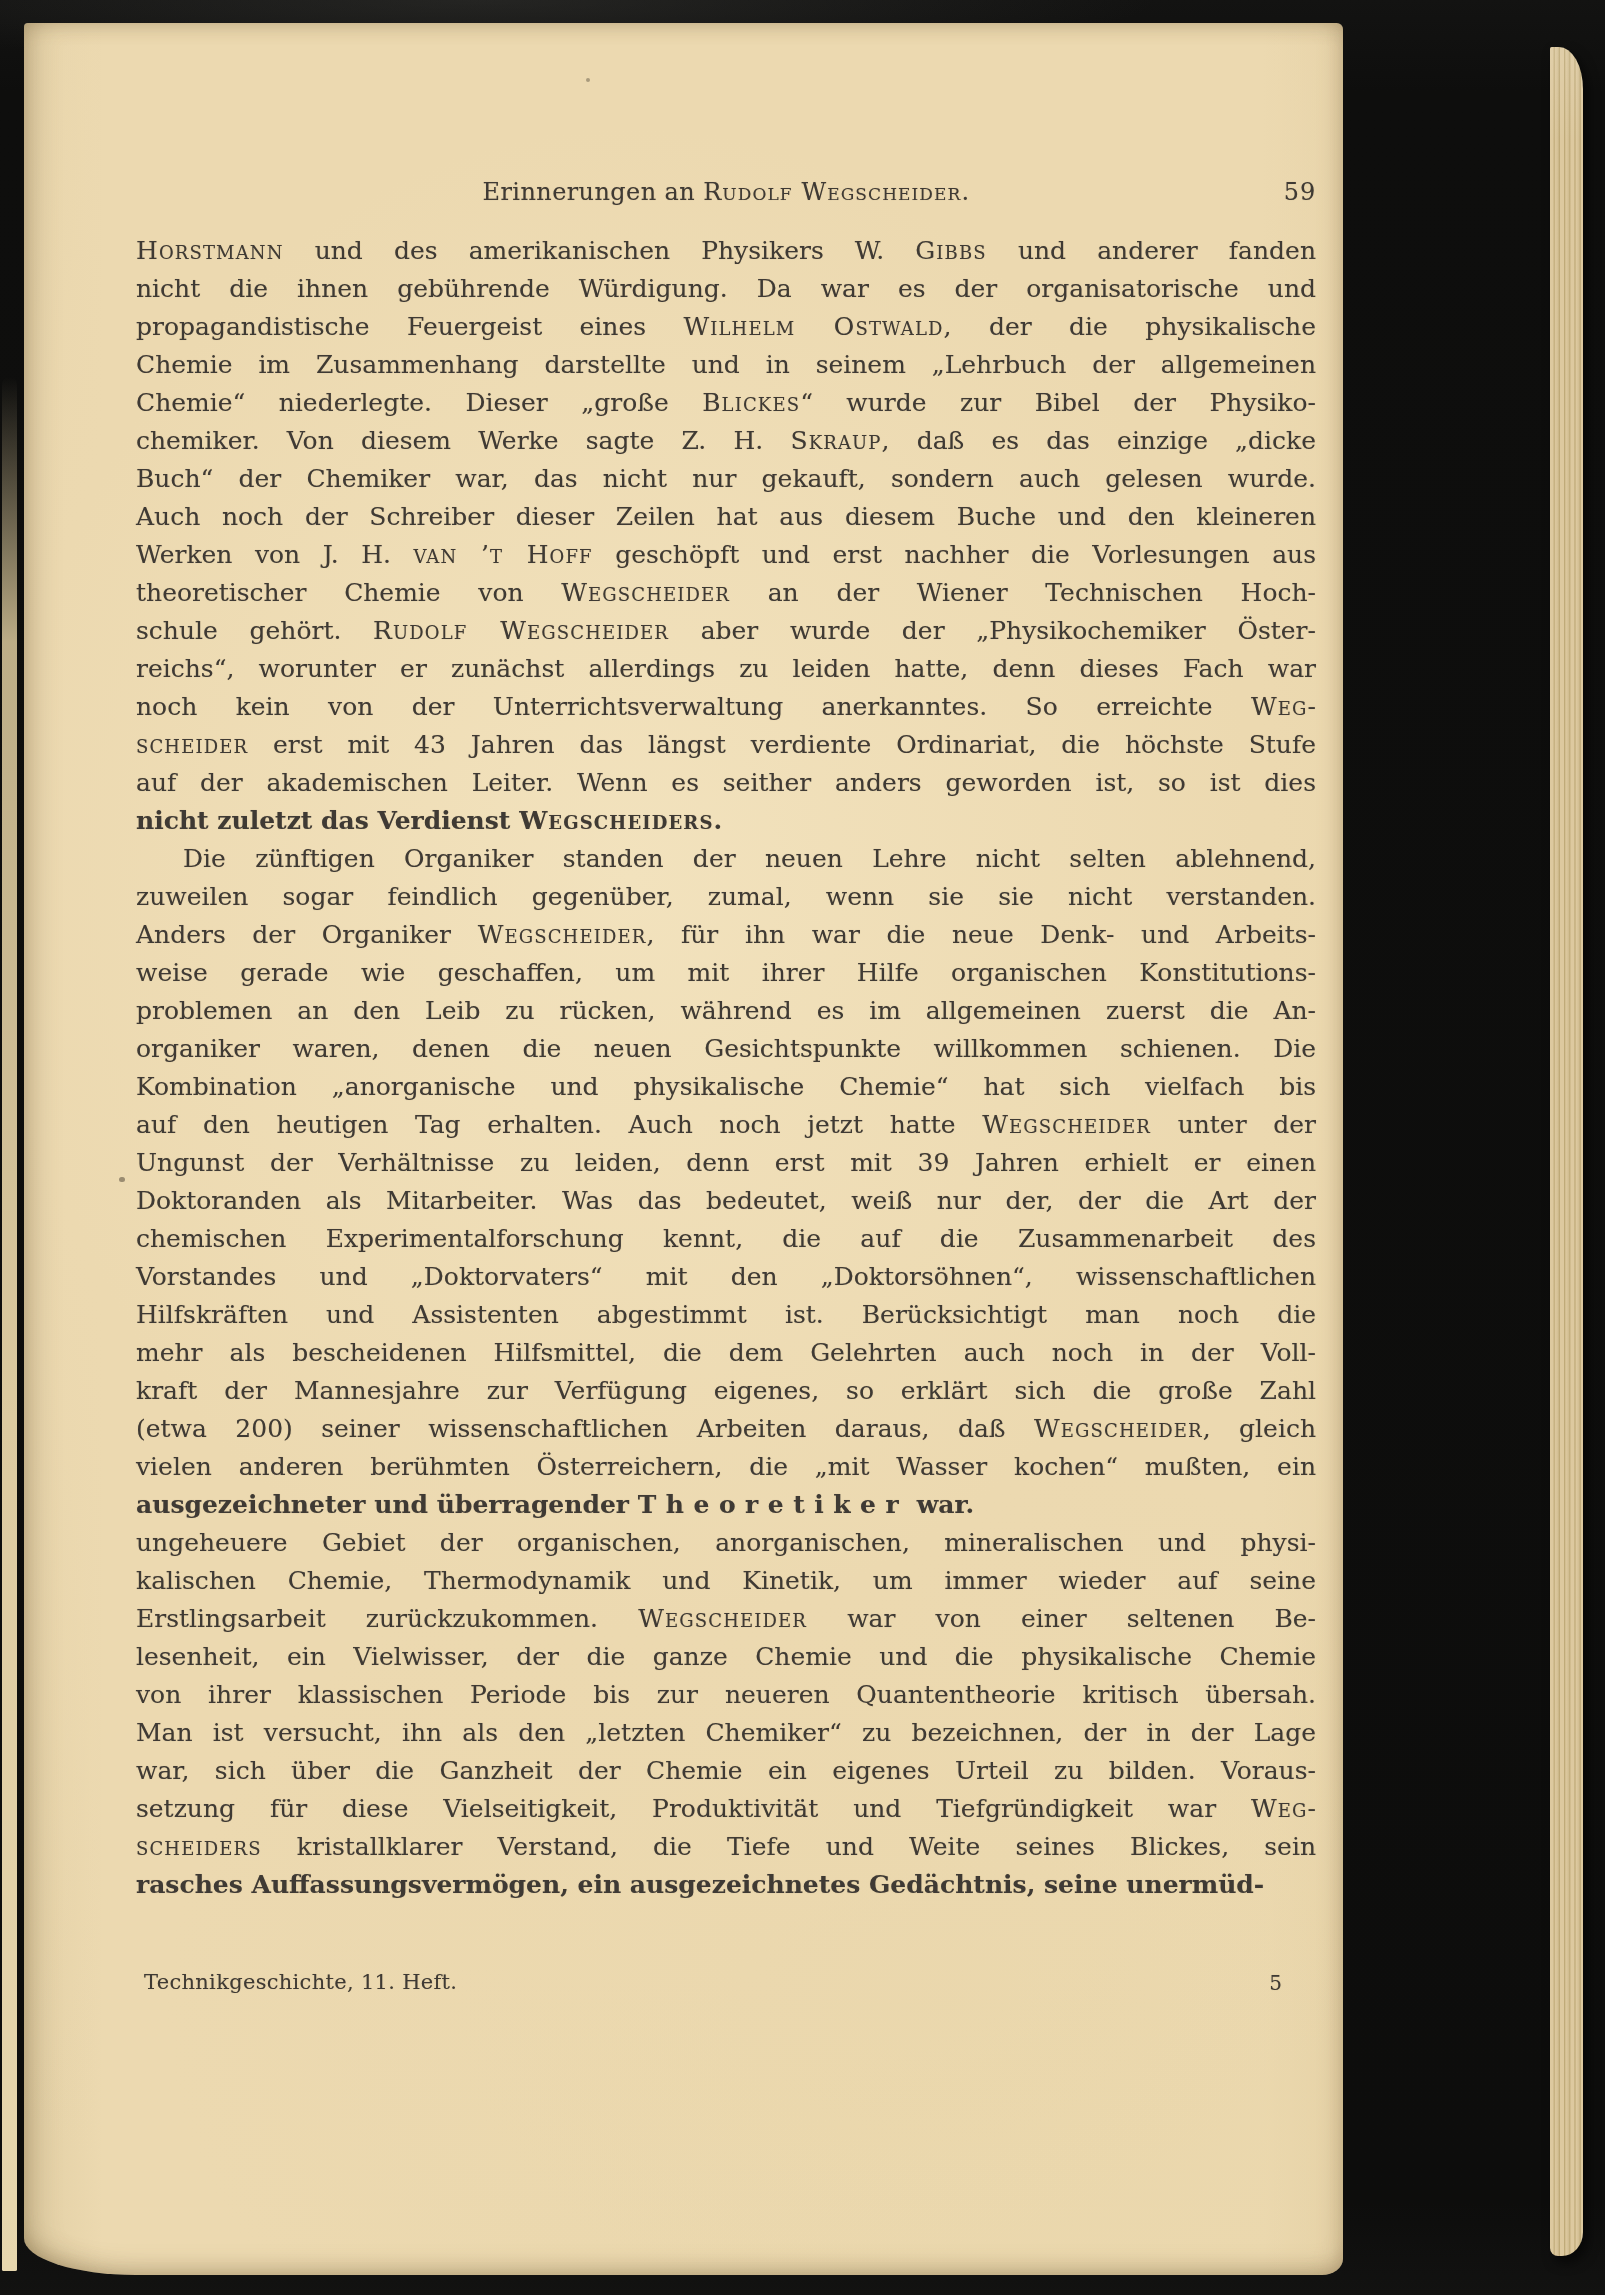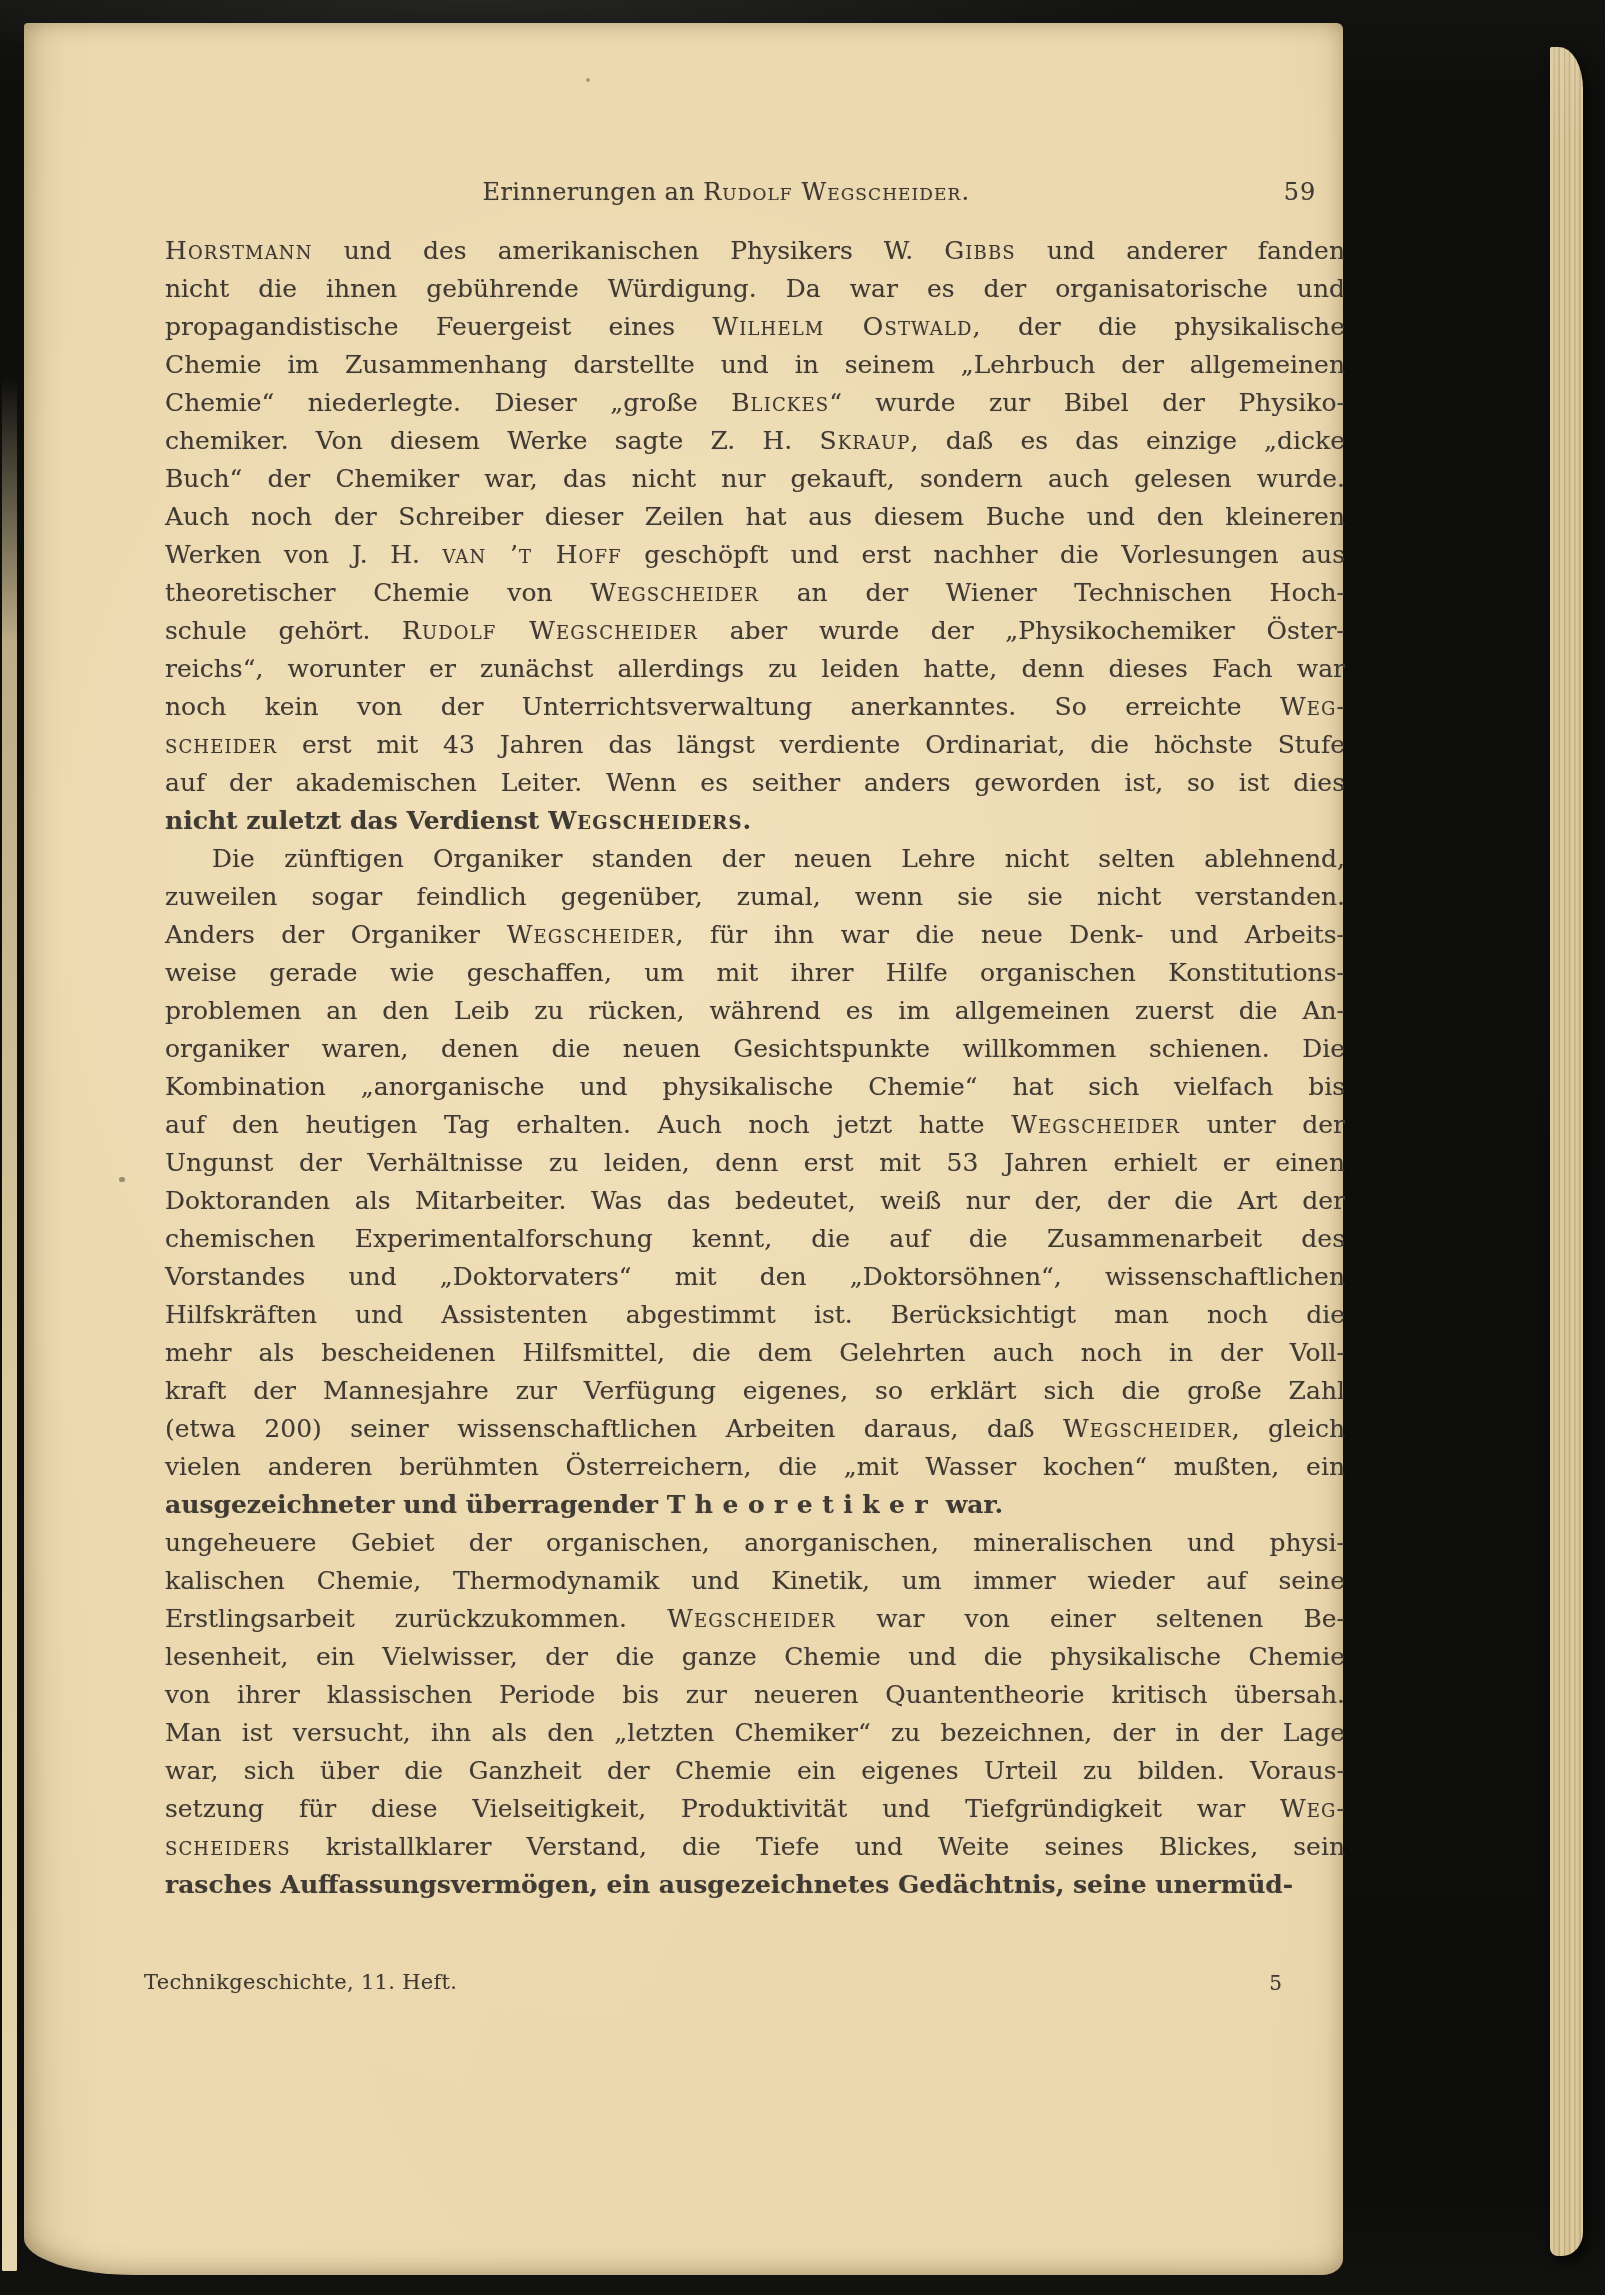--- a/index.html
+++ b/index.html
@@ -70,21 +70,20 @@
   }
   .running-head .folio {
     position: absolute; right: 0; top: 0;
     font-size: 24px; letter-spacing: 0.8px;
   }
   .body-text {
     position: absolute; top: 209px; left: 112px; width: 1180px;
     font-size: 25px; line-height: 38px;
     color: var(--ink);
     text-shadow: 0 0 0.8px rgba(70,58,44,0.32);
-    margin-left: 29px;
   }
   .line { text-align: justify; text-align-last: justify; white-space: normal; }
   .line.para-last { text-align-last: left; font-weight: bold; }
   .line.indent { text-indent: 47px; }
   .sc { font-variant: small-caps; letter-spacing: 0.045em; }
   .ls { letter-spacing: 0.38em; }
 
   .page-footer {
     position: absolute; top: 1946px; left: 112px; width: 1180px;
     font-size: 21px; line-height: 27px; color: var(--ink);
@@ -138,21 +137,21 @@
       <div class="line">auf der akademischen Leiter. Wenn es seither anders geworden ist, so ist dies</div>
       <div class="line para-last">nicht zuletzt das Verdienst <span class="sc">Wegscheiders</span>.</div>
       <div class="line indent">Die zünftigen Organiker standen der neuen Lehre nicht selten ablehnend,</div>
       <div class="line">zuweilen sogar feindlich gegenüber, zumal, wenn sie sie nicht verstanden.</div>
       <div class="line">Anders der Organiker <span class="sc">Wegscheider</span>, für ihn war die neue Denk- und Arbeits-</div>
       <div class="line">weise gerade wie geschaffen, um mit ihrer Hilfe organischen Konstitutions-</div>
       <div class="line">problemen an den Leib zu rücken, während es im allgemeinen zuerst die An-</div>
       <div class="line">organiker waren, denen die neuen Gesichtspunkte willkommen schienen. Die</div>
       <div class="line">Kombination „anorganische und physikalische Chemie“ hat sich vielfach bis</div>
       <div class="line">auf den heutigen Tag erhalten. Auch noch jetzt hatte <span class="sc">Wegscheider</span> unter der</div>
-      <div class="line">Ungunst der Verhältnisse zu leiden, denn erst mit 53 Jahren erhielt er einen</div>
+      <div class="line">Ungunst der Verhältnisse zu leiden, denn erst mit 39 Jahren erhielt er einen</div>
       <div class="line">Doktoranden als Mitarbeiter. Was das bedeutet, weiß nur der, der die Art der</div>
       <div class="line">chemischen Experimentalforschung kennt, die auf die Zusammenarbeit des</div>
       <div class="line">Vorstandes und „Doktorvaters“ mit den „Doktorsöhnen“, wissenschaftlichen</div>
       <div class="line">Hilfskräften und Assistenten abgestimmt ist. Berücksichtigt man noch die</div>
       <div class="line">mehr als bescheidenen Hilfsmittel, die dem Gelehrten auch noch in der Voll-</div>
       <div class="line">kraft der Mannesjahre zur Verfügung eigenes, so erklärt sich die große Zahl</div>
       <div class="line">(etwa 200) seiner wissenschaftlichen Arbeiten daraus, daß <span class="sc">Wegscheider</span>, gleich</div>
       <div class="line">vielen anderen berühmten Österreichern, die „mit Wasser kochen“ mußten, ein</div>
       <div class="line para-last">ausgezeichneter und überragender <span class="ls">Theoretiker</span> war.</div>
       <div class="line">ungeheuere Gebiet der organischen, anorganischen, mineralischen und physi-</div>

